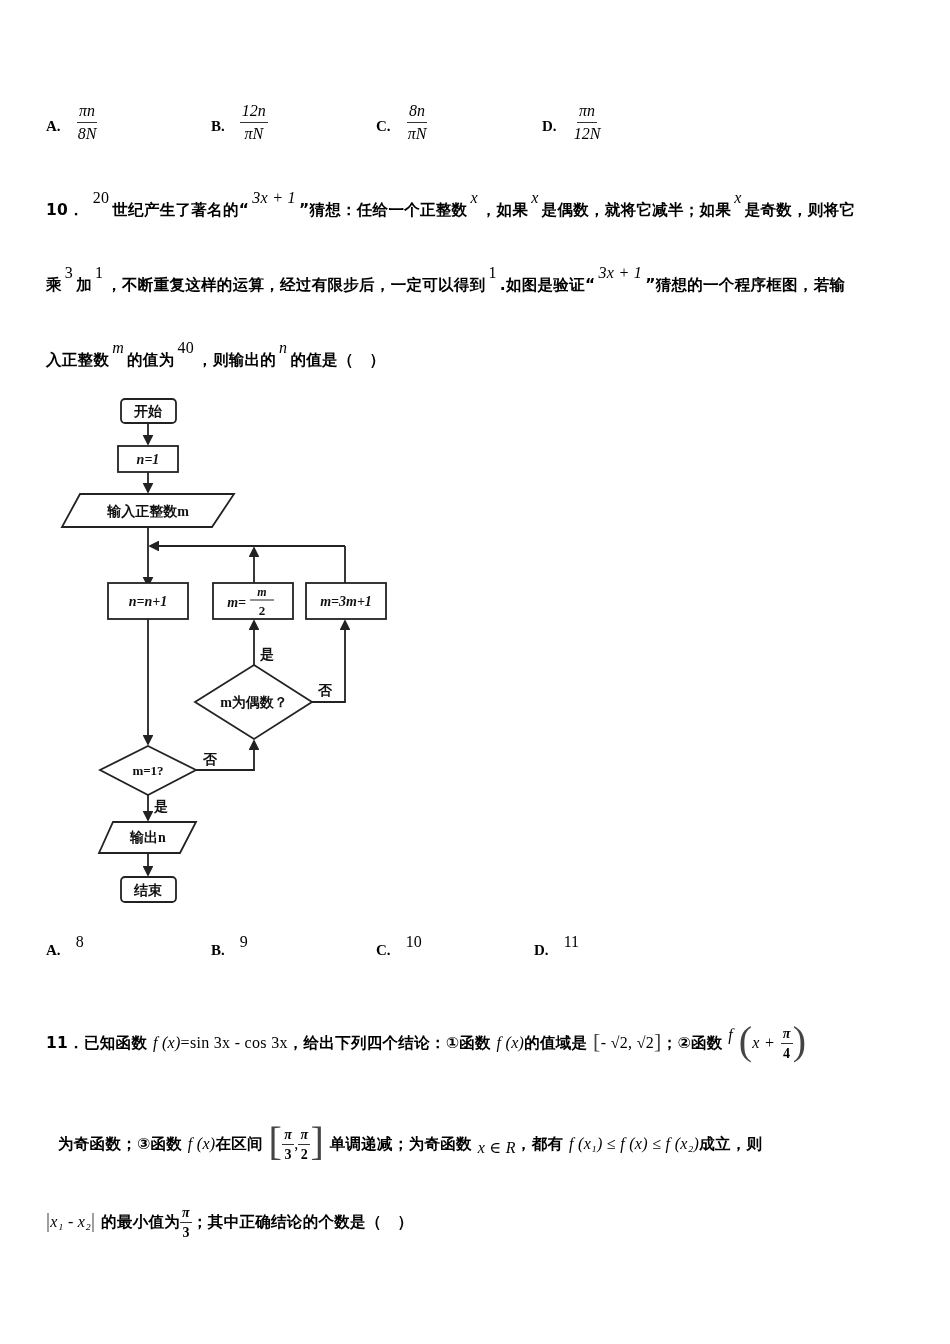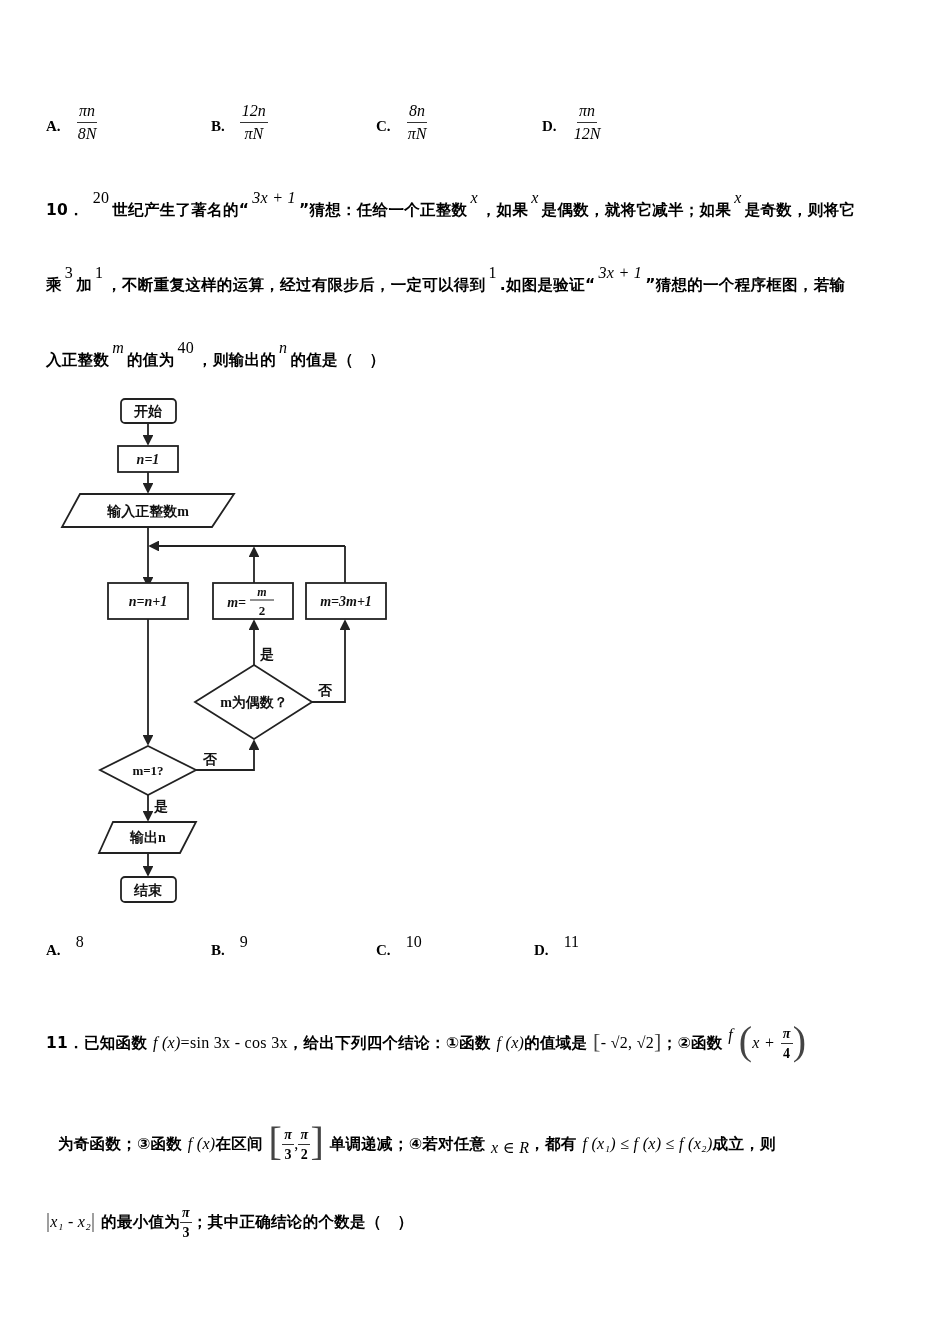--- a/index.html
+++ b/index.html
@@ -163,21 +163,21 @@
 <div class="abs cn" style="left:46px; top:1112px;margin-left:12px;">
   <span>为奇函数；③函数</span>
   <span class="m">f (x)</span><span>在区间</span>
   <span class="brk" style="font-size:40px; position:relative; top:6px;">[</span><span class="frac sm">
       <span class="num">π</span>
       <span class="den" style="font-style:normal;">3</span>
     </span><span class="mr">,</span><span class="frac sm">
       <span class="num">π</span>
       <span class="den" style="font-style:normal;">2</span>
     </span><span class="brk" style="font-size:40px; position:relative; top:6px;">]</span>
-  <span>单调递减；④若对任意</span>
+  <span>单调递减；为奇函数</span>
   <span class="m" style="position:relative; top:4px;">x ∈ R</span><span>，都有</span>
   <span class="m">f (x₁) ≤ f (x) ≤ f (x₂)</span><span>成立，则</span>
 </div>
 
 <div class="abs cn" style="left:46px; top:1205px;">
   <span class="brk" style="font-size:20px;">|</span><span class="m">x₁ - x₂</span><span class="brk" style="font-size:20px;">|</span>
   <span>的最小值为</span><span class="frac sm">
       <span class="num">π</span>
       <span class="den" style="font-style:normal;">3</span>
     </span><span>；其中正确结论的个数是（　）</span>

